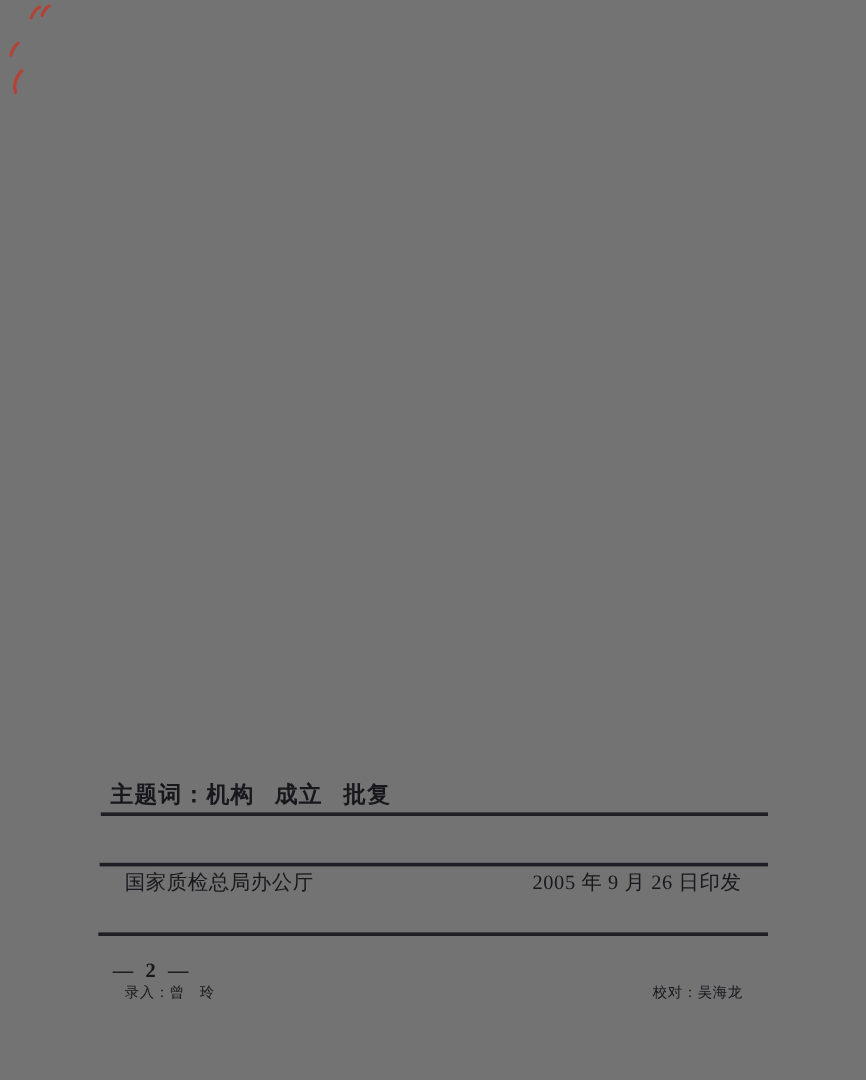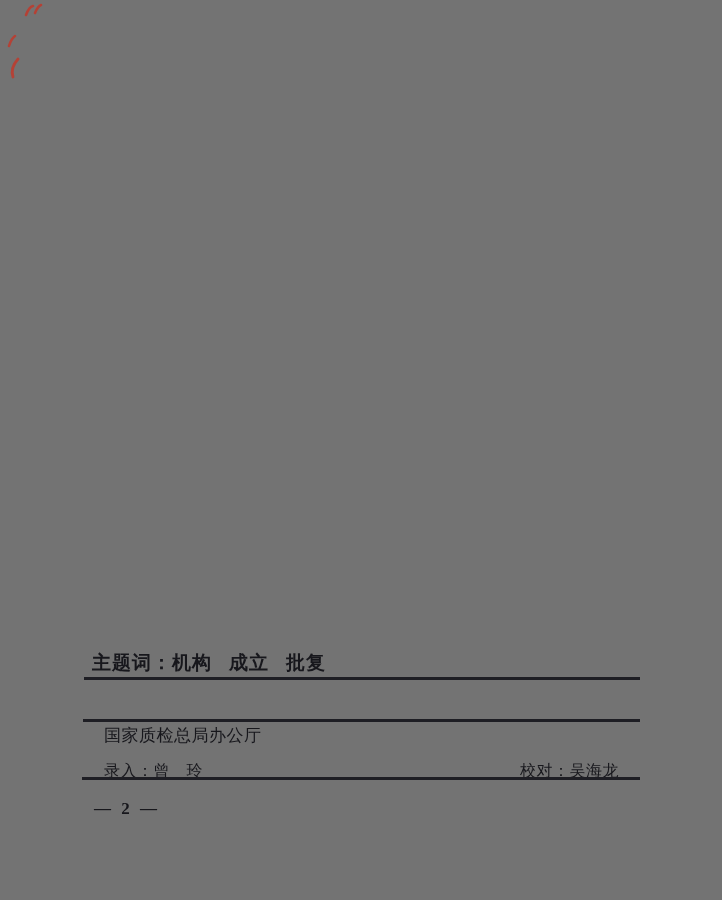--- a/index.html
+++ b/index.html
@@ -28,23 +28,23 @@
     position:absolute;left:104px;top:687px;width:536px;
     font-size:17px;line-height:21px;letter-spacing:0.5px;white-space:nowrap;
   }
   .issue-row{
     position:absolute;left:104px;top:725px;width:536px;
     display:flex;justify-content:space-between;align-items:flex-end;
     font-size:17px;line-height:21px;letter-spacing:0.5px;white-space:nowrap;
   }
   .issue-date{margin-right:22px;}
   .credits-row{
-    position:absolute;left:104px;top:718px;width:536px;
+    position:absolute;left:104px;top:775px;width:536px;
     display:flex;justify-content:space-between;align-items:baseline;
-    font-size:16px;line-height:21px;letter-spacing:0.5px;white-space:nowrap;
+    font-size:12px;line-height:21px;letter-spacing:0.5px;white-space:nowrap;
   }
   .credits-right{margin-right:21px;margin-top:42px;}
   .page-number{
     position:absolute;left:94px;top:799px;
     font-size:17px;font-weight:700;letter-spacing:1px;word-spacing:4px;
     white-space:nowrap;
   }
 </style>
 </head>
 <body>
@@ -68,20 +68,21 @@
     <span>主题词：</span><span class="subject-term">机构</span><span class="subject-term">成立</span><span class="subject-term">批复</span>
   </div>
 
   <div class="rule rule-1"></div>
 
 
   <div class="rule rule-2"></div>
 
   <div class="issue-row">
     <span>国家质检总局办公厅</span>
+    <span class="issue-date">2005 年 9 月 26 日印发</span>
   </div>
 
   <div class="credits-row">
     <span><span>录入：</span><span>曾　玲</span></span>
     <span class="credits-right"><span>校对：</span><span>吴海龙</span></span>
   </div>
 
   <div class="rule rule-3"></div>
 
   <div class="page-number">— 2 —</div>

